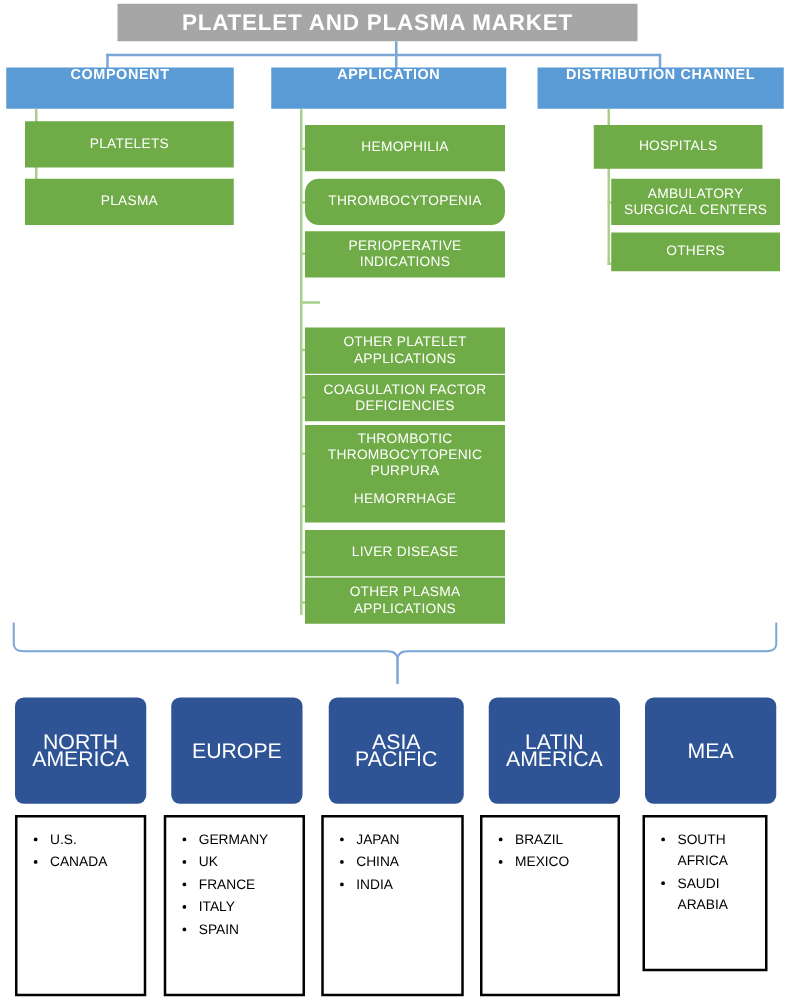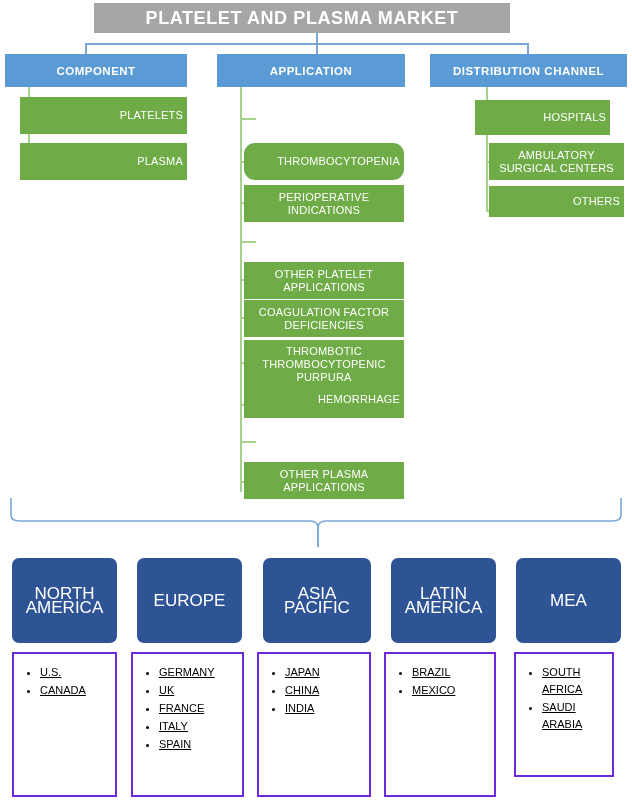--- a/index.html
+++ b/index.html
@@ -38,42 +38,42 @@
     font-weight: bold;
     letter-spacing: 0.6px;
   }
 
   
   .seg-head {
     position: absolute;
     height: 33px;
     background: #5b9bd5;
     display: flex;
-    align-items: center;
+    align-items: flex-start;
     justify-content: center;
   }
   .seg-head span {
     color: #ffffff;
     font-size: 11.5px;
     font-weight: bold;
     letter-spacing: 0.5px;
     text-align: center;
   }
 
   #seg-component        { left: 5px;   top: 54px; width: 182px; }
   #seg-application      { left: 217px; top: 54px; width: 188px; }
   #seg-distribution     { left: 430px; top: 54px; width: 197px; }
 
   
   .child-box {
     position: absolute;
     background: #6fab46;
     display: flex;
     align-items: center;
-    justify-content: flex-end;
+    justify-content: center;
     box-sizing: border-box;
     padding: 2px 4px;
   }
   .child-box span {
     color: #ffffff;
     font-size: 11px;
     text-align: center;
     line-height: 13px;
     letter-spacing: 0.2px;
   }
@@ -112,23 +112,22 @@
     color: #ffffff;
     font-size: 17px;
     text-align: center;
     line-height: 14px;
   }
 
   
   .country-box {
     position: absolute;
     background: #ffffff;
-    border: 2px solid #6d28d9;
+    border: 2px solid #000000;
     box-sizing: border-box;
-    text-decoration: underline;
   }
   .country-box ul {
     margin: 10px 0 0 0;
     padding-left: 26px;
     list-style-type: disc;
   }
   .country-box li {
     color: #000000;
     font-size: 11px;
     line-height: 17px;
@@ -176,37 +175,43 @@
   <div class="hline green-line" style="left:240px; top:161px; width:16px;"></div>
   <div class="hline green-line" style="left:240px; top:202px; width:16px;"></div>
   <div class="hline green-line" style="left:240px; top:241px; width:16px;"></div>
   <div class="hline green-line" style="left:240px; top:279px; width:16px;"></div>
   <div class="hline green-line" style="left:240px; top:317px; width:16px;"></div>
   <div class="hline green-line" style="left:240px; top:362px; width:16px;"></div>
   <div class="hline green-line" style="left:240px; top:404px; width:16px;"></div>
   <div class="hline green-line" style="left:240px; top:441px; width:16px;"></div>
   <div class="hline green-line" style="left:240px; top:481px; width:16px;"></div>
 
+  <div class="child-box" style="left:244px; top:100px; width:160px; height:37px;">
+    <span>HEMOPHILIA</span>
+  </div>
   <div class="child-box" style="left:244px; top:143px; width:160px; height:37px;border-radius:11px;">
     <span>THROMBOCYTOPENIA</span>
   </div>
   <div class="child-box" style="left:244px; top:185px; width:160px; height:37px;">
     <span>PERIOPERATIVE INDICATIONS</span>
   </div>
   <div class="child-box" style="left:244px; top:262px; width:160px; height:37px;">
     <span>OTHER PLATELET APPLICATIONS</span>
   </div>
   <div class="child-box" style="left:244px; top:300px; width:160px; height:37px;">
     <span>COAGULATION FACTOR DEFICIENCIES</span>
   </div>
   <div class="child-box" style="left:244px; top:340px; width:160px; height:48px;">
     <span>THROMBOTIC THROMBOCYTOPENIC PURPURA</span>
   </div>
   <div class="child-box" style="left:244px; top:381px; width:160px; height:37px;">
     <span>HEMORRHAGE</span>
+  </div>
+  <div class="child-box" style="left:244px; top:424px; width:160px; height:37px;">
+    <span>LIVER DISEASE</span>
   </div>
   <div class="child-box" style="left:244px; top:462px; width:160px; height:37px;">
     <span>OTHER PLASMA APPLICATIONS</span>
   </div>
 
   <div class="vline green-line" style="left:486px; top:87px; height:125px;"></div>
   <div class="hline green-line" style="left:486px; top:117px; width:18px;"></div>
   <div class="hline green-line" style="left:486px; top:161px; width:18px;"></div>
   <div class="hline green-line" style="left:486px; top:210px; width:18px;"></div>
 

